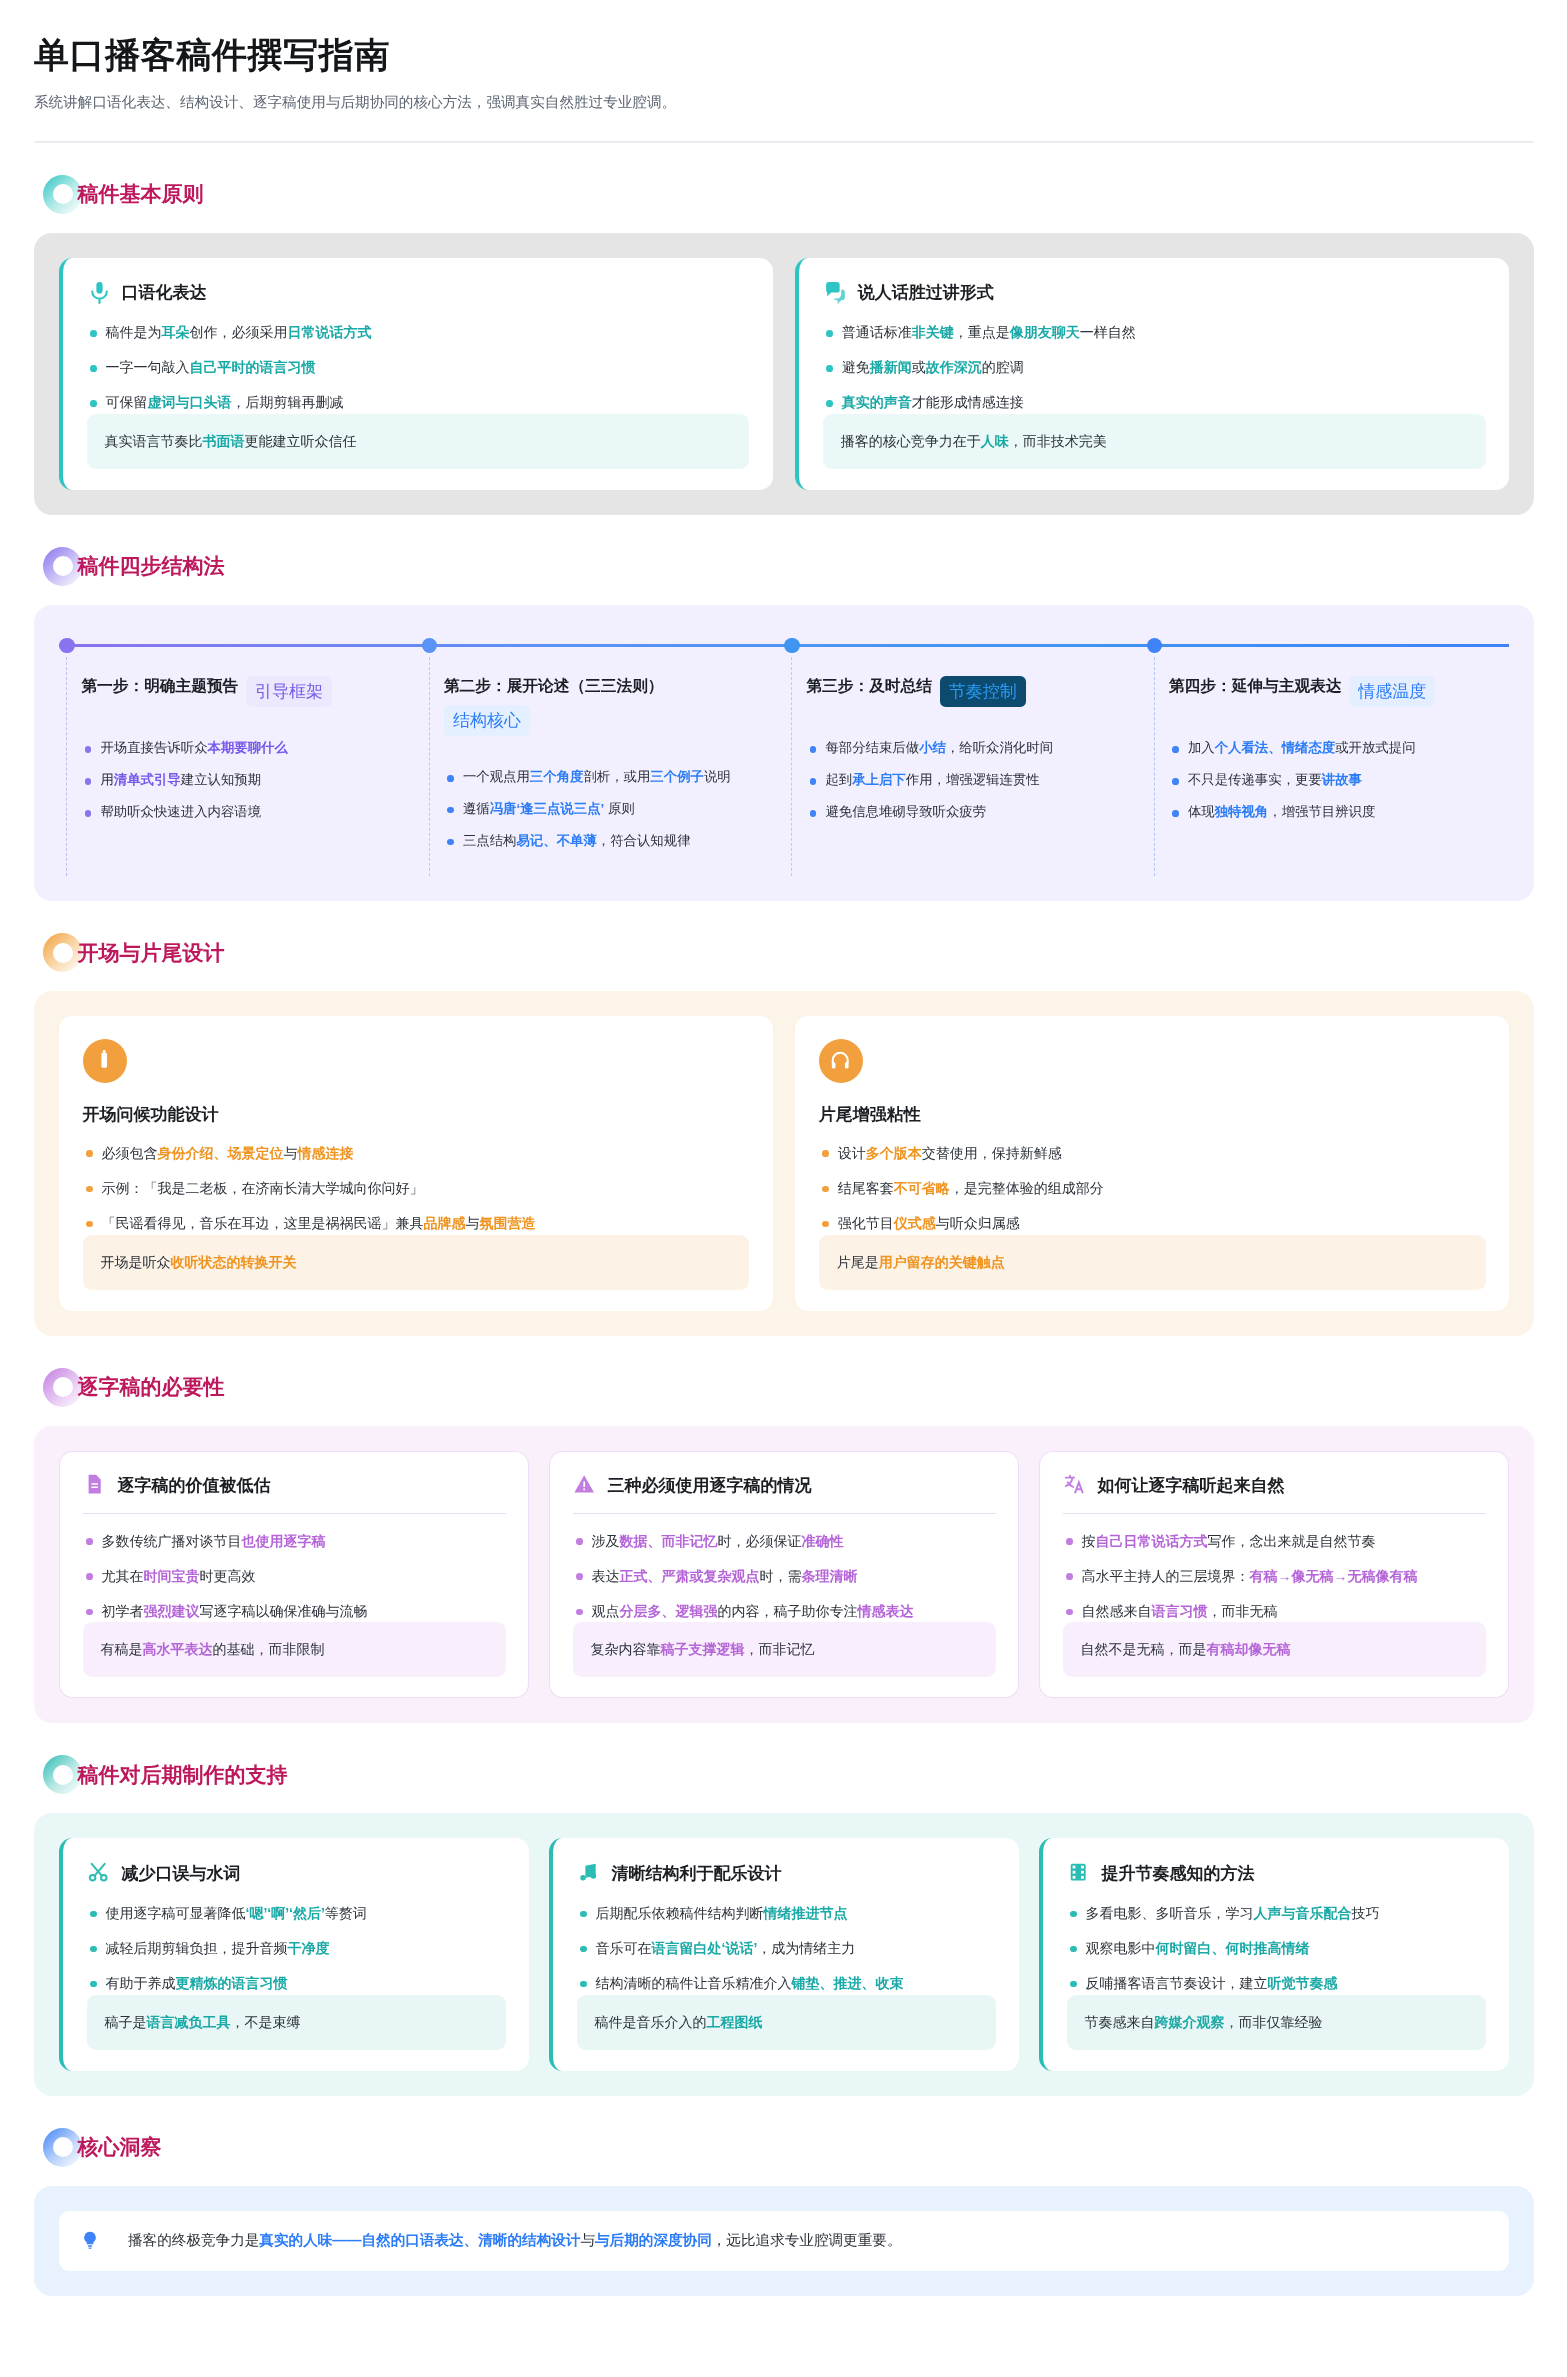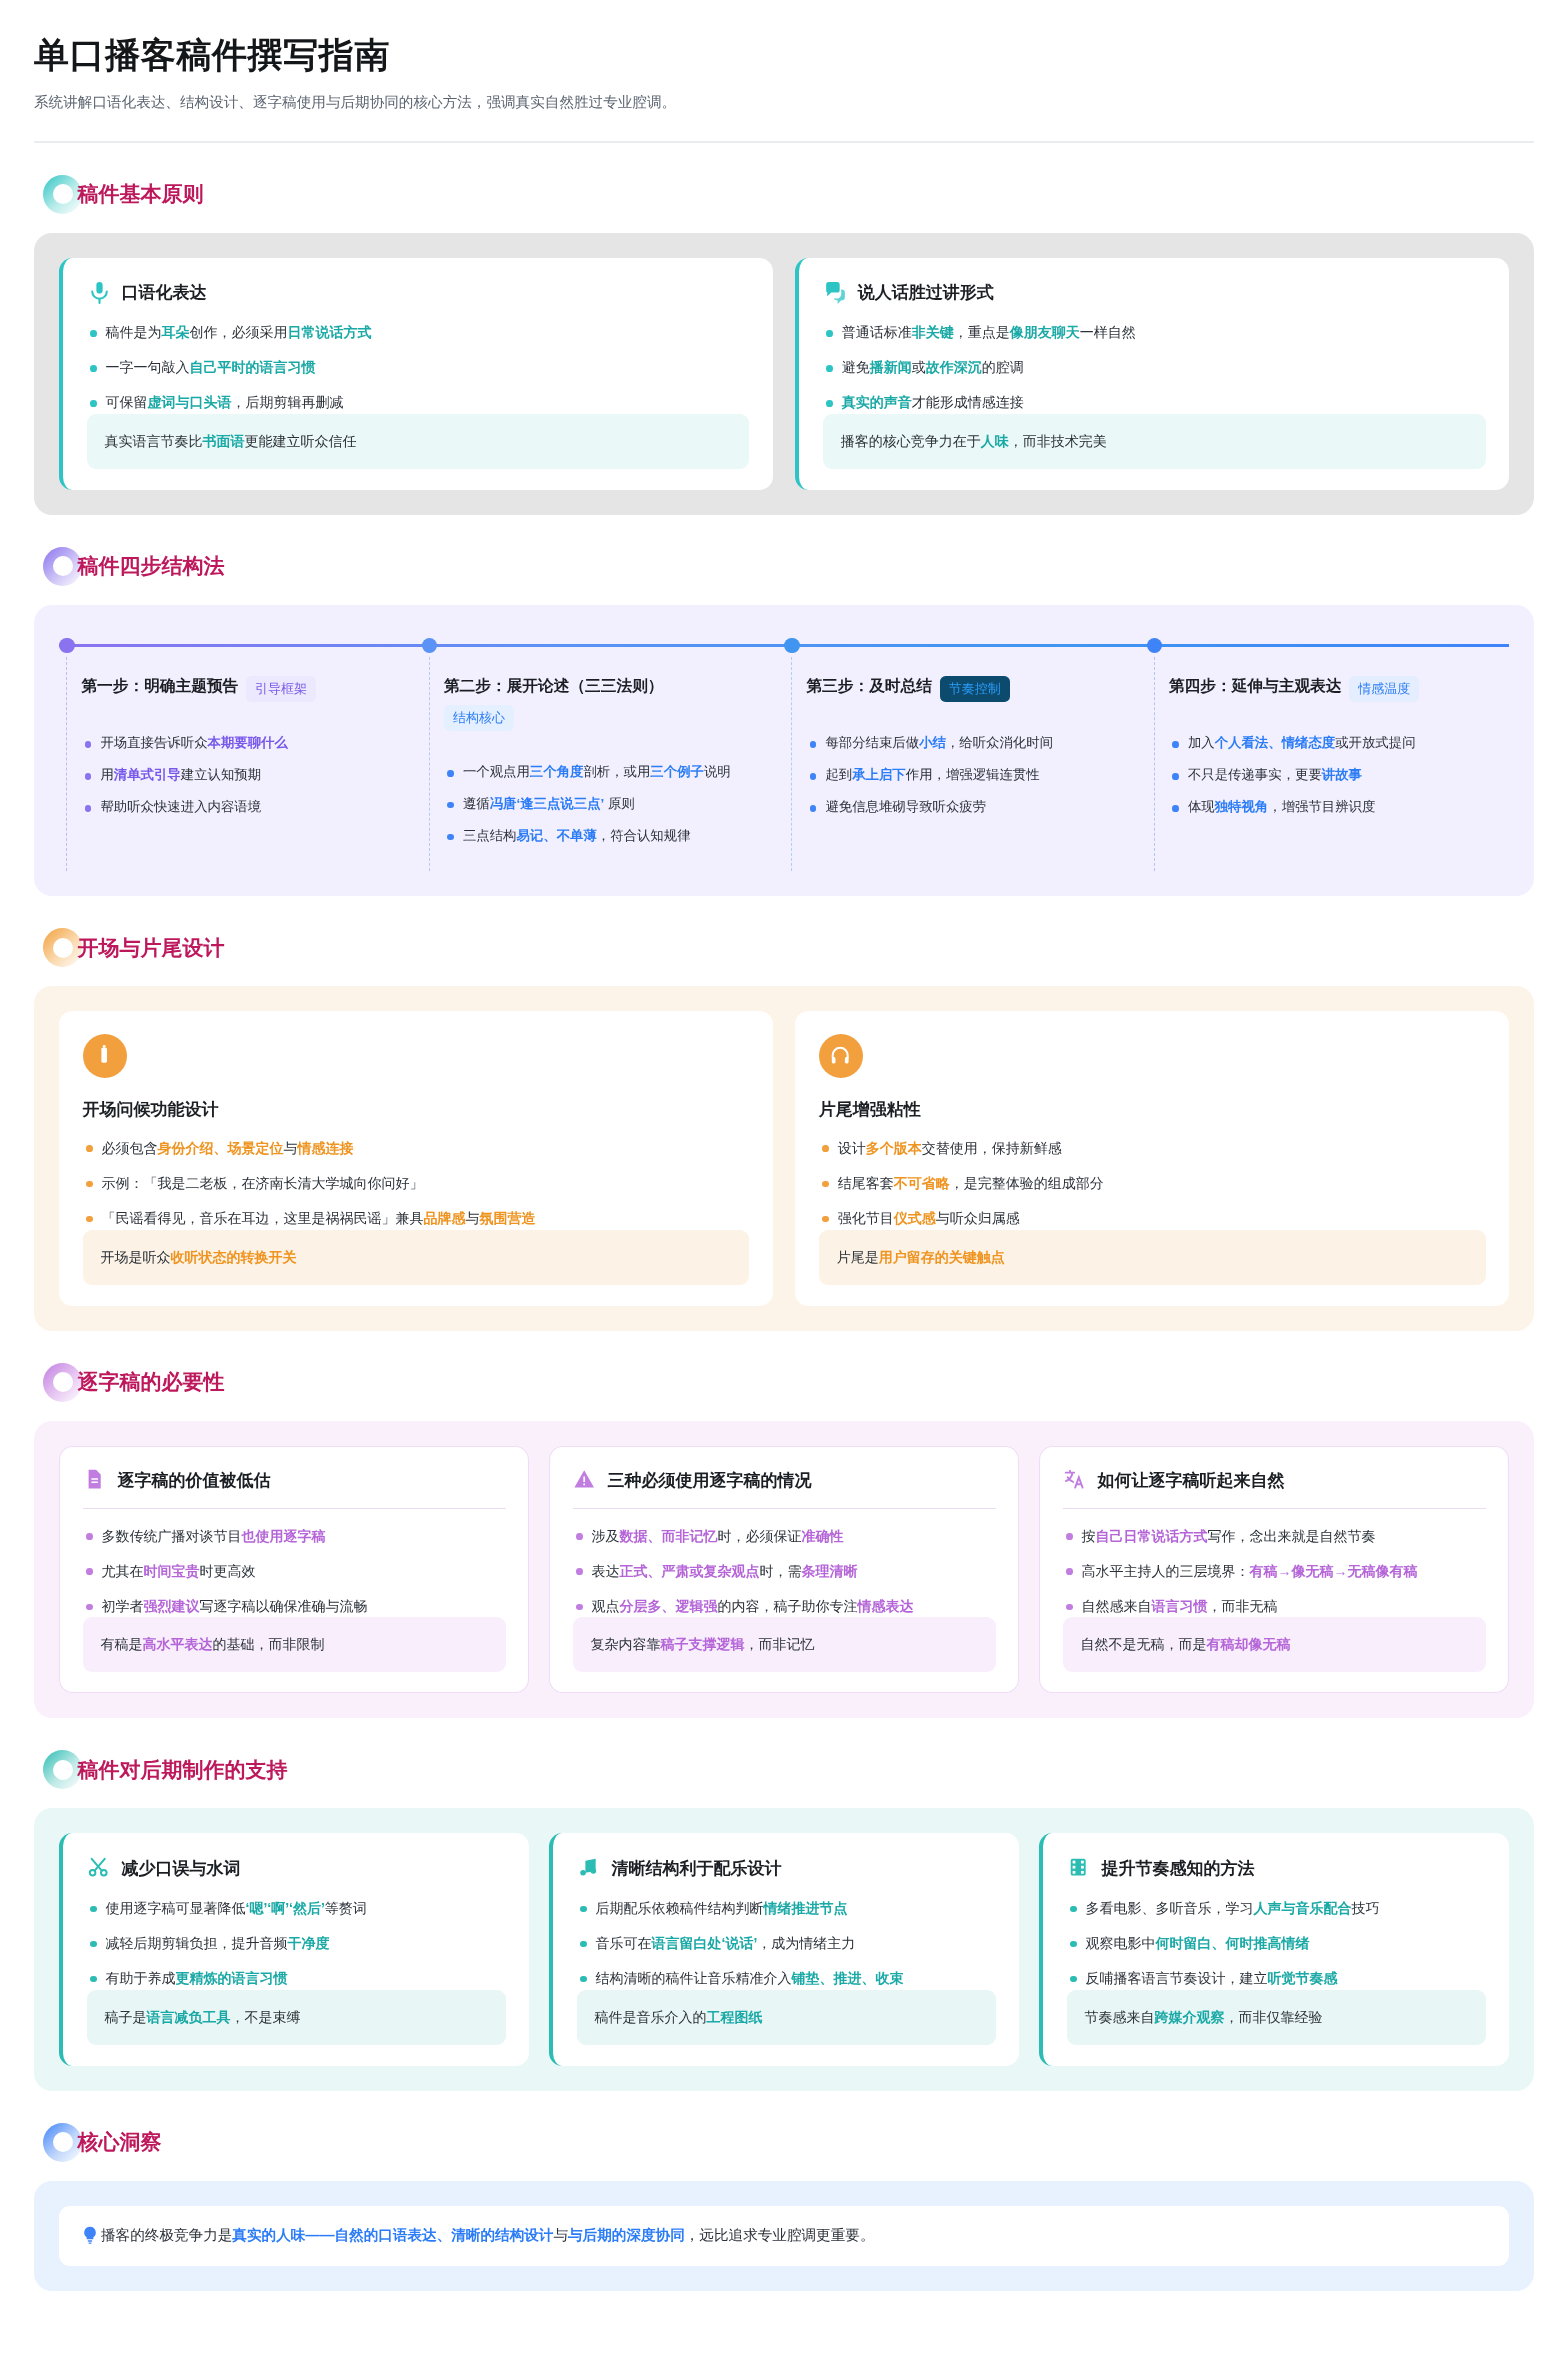--- a/index.html
+++ b/index.html
@@ -130,33 +130,33 @@
     width: 0; border-left: 1.7px dashed #c9c2f3;
   }
   .step.s1::before { background: #8b72ee; } .step.s1::after { border-color:#c3b8f2; }
   .step.s2::before { background: #5a92f5; } .step.s2::after { border-color:#aecbfa; }
   .step.s3::before { background: #3f95f0; } .step.s3::after { border-color:#a9d2f6; }
   .step.s4::before { background: #3f83f8; } .step.s4::after { border-color:#a9c7fb; }
 
   .step-head { display: flex; gap: 7.8px; flex-wrap: wrap; }
   .step-title { font-size: 15.7px; font-weight: 700; color: #1b1f24; }
   .tag {
-    font-size: 13px; padding: 3.9px 9px; border-radius: 5.6px; white-space: nowrap;
+    font-size: 17px; padding: 3.9px 9px; border-radius: 5.6px; white-space: nowrap;
   }
   .tag.violet { background: #ece8fd; color: #7758ea; }
   .tag.blue   { background: #e4efff; color: #2b7cf6; }
   .tag.sky    { background: #0c4a6e; color: #2b9bf6; }
   .tag.indigo { background: #e4eefe; color: #2b7cf6; }
   .step .bullets { margin-top: 31px; }
   .step .bullets li { font-size: 13.4px; margin-bottom: 11.2px; }
 
   
   .insight-card {
     background: #ffffff; border-radius: 11.2px; padding: 19px 21px;
-    display: flex; align-items: center; gap: 0;
+    display: flex; align-items: center; gap: 27px;
   }
   .insight-text { font-size: 14.6px; line-height: 1.5; color: #2b3139; }
 
   
   .footer {
     margin-top: 30px; padding: 20px 11.2px 25px 11.2px;
     display: flex; justify-content: flex-end; align-items: center; gap: 12.3px;
     font-size: 12.3px; color: #a8b0ba;
   }
 </style>

